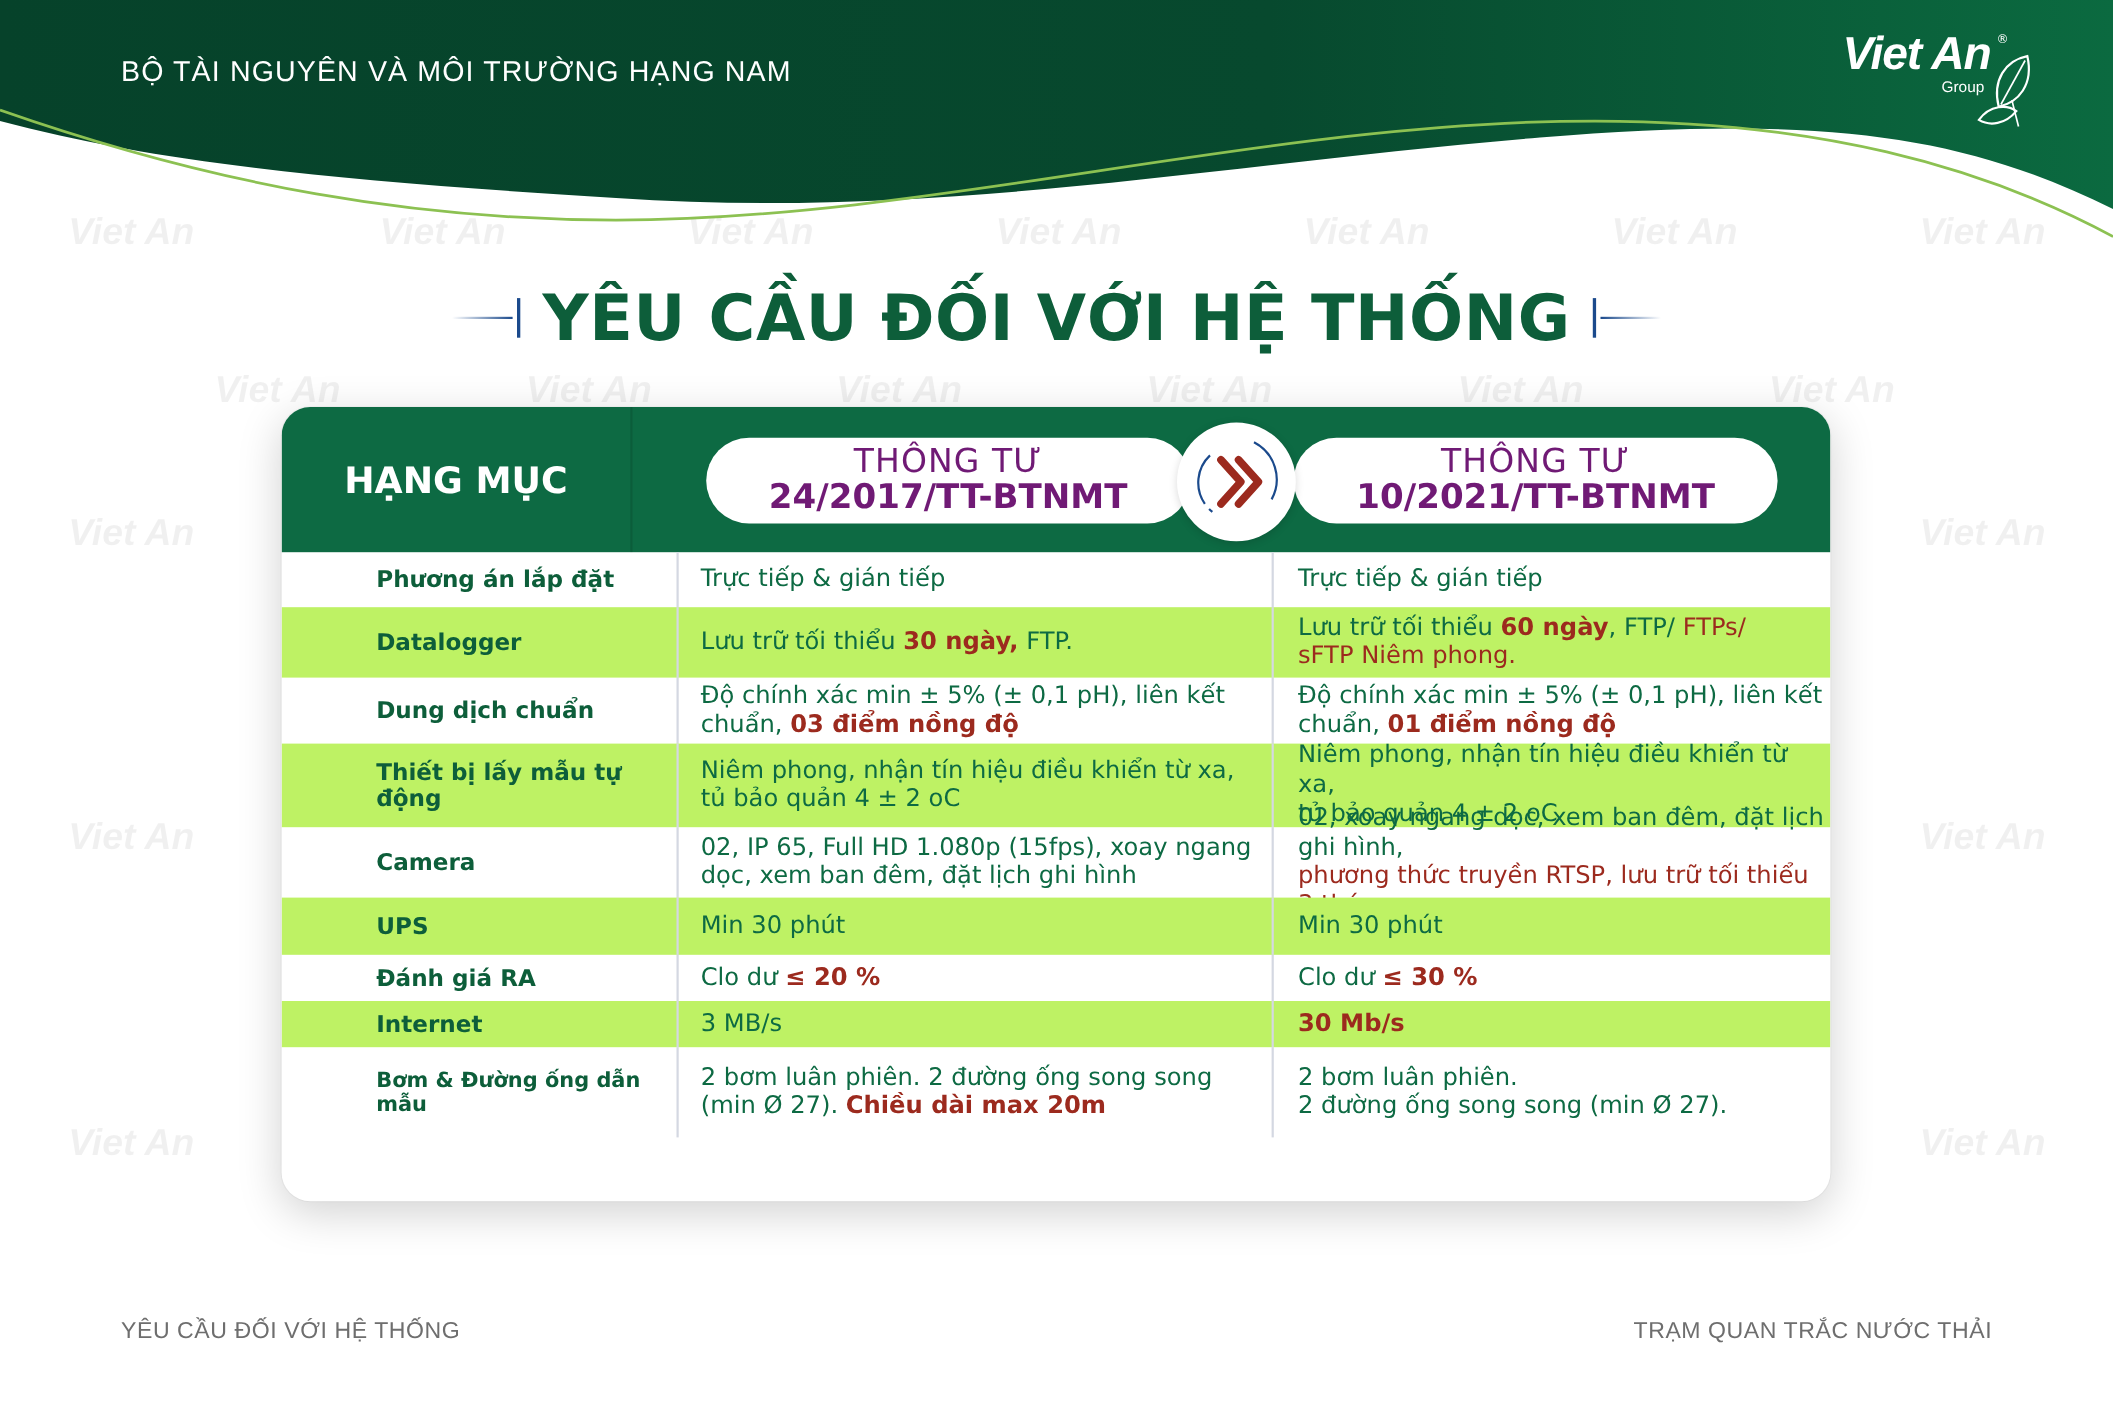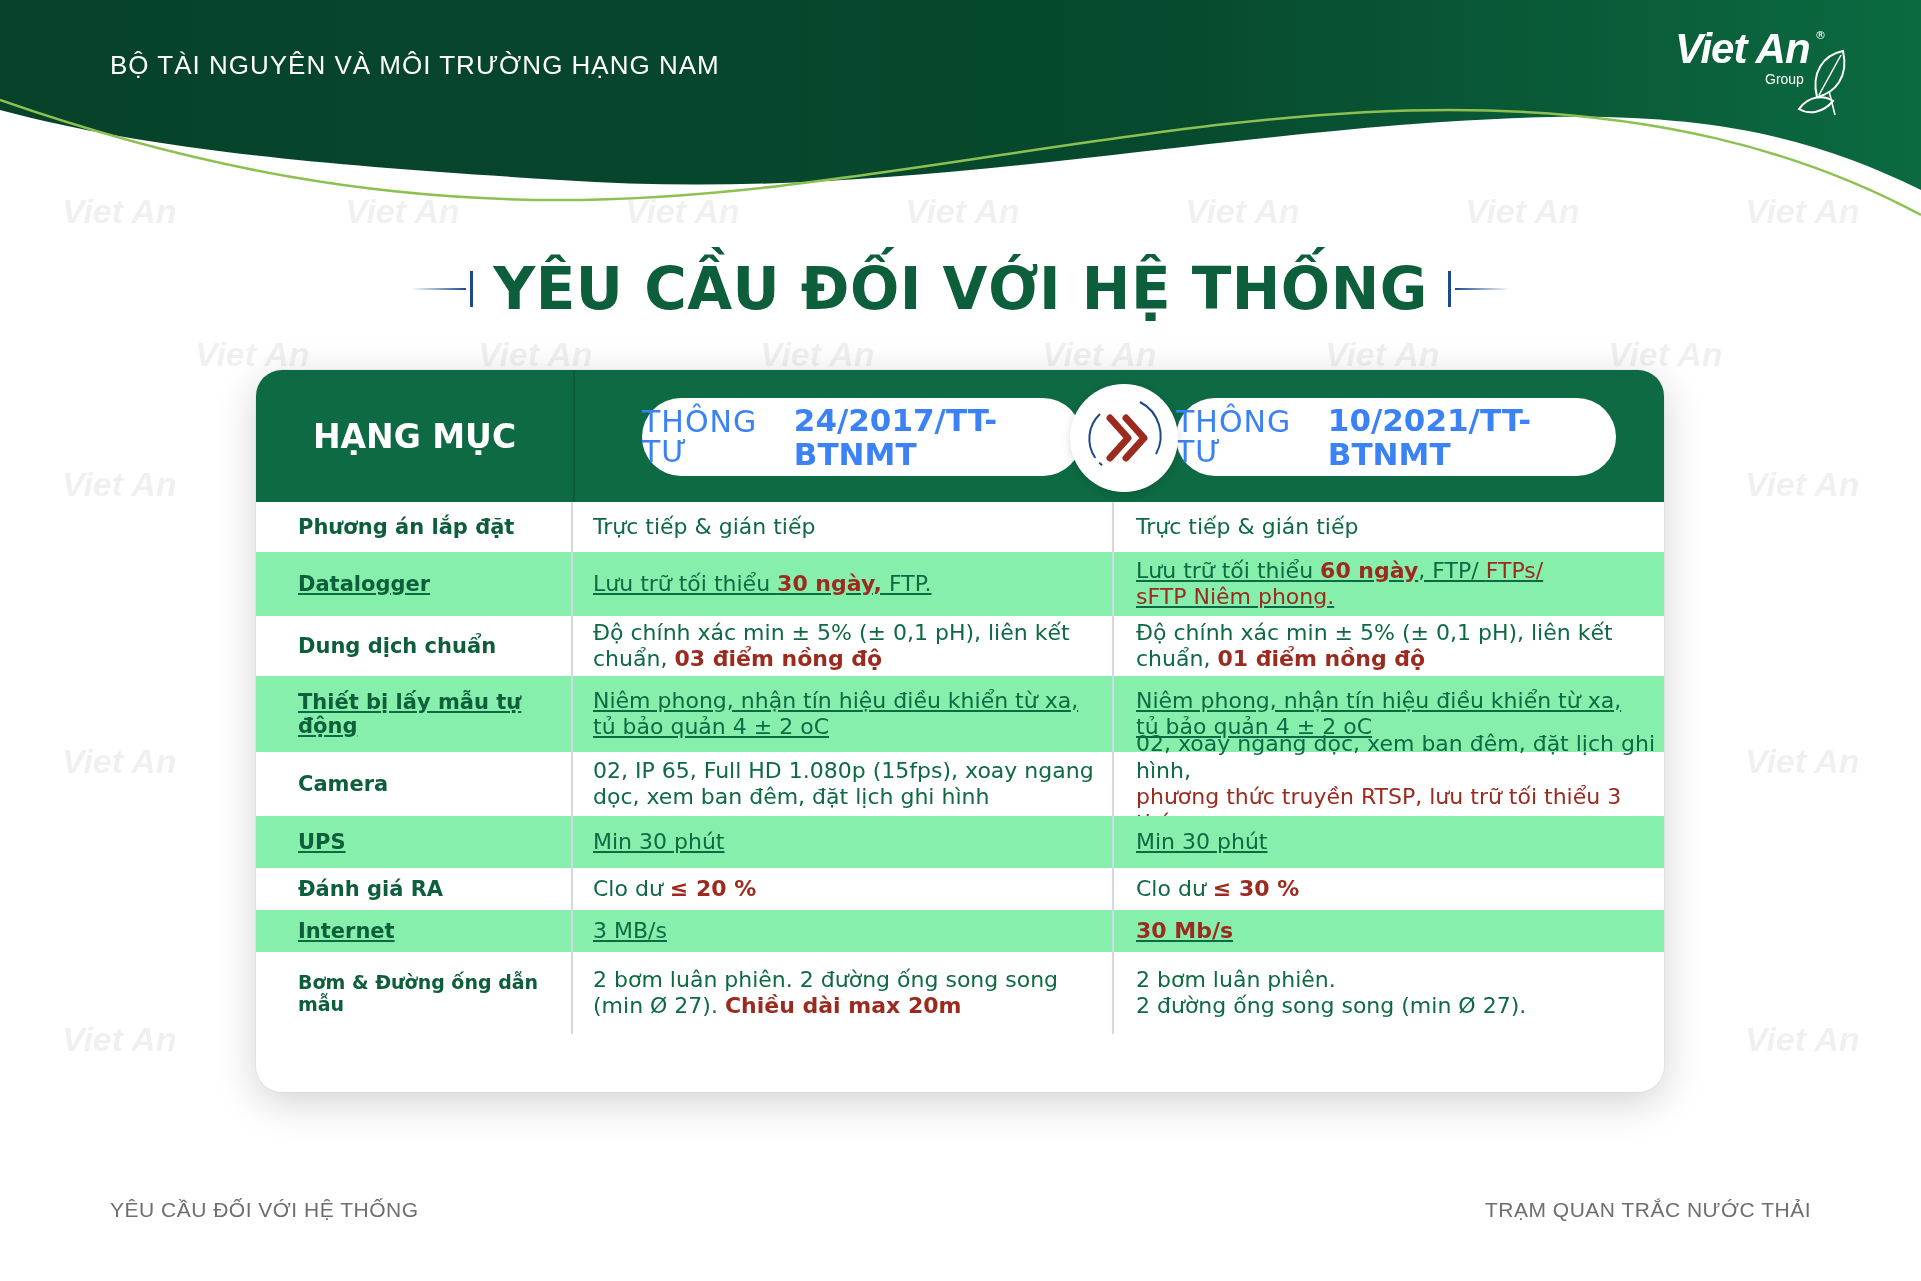--- a/index.html
+++ b/index.html
@@ -24,31 +24,31 @@
   .title-deco .line { width: 55px; height: 2px; background: linear-gradient(90deg, rgba(27,74,140,0), #1b4a8c); }
   .title-deco .bar { width: 3px; height: 36px; background: #1b4a8c; margin: 0 4px; }
   .title-deco.right .line { background: linear-gradient(90deg, #1b4a8c, rgba(27,74,140,0)); }
   .page-title { font-family: "DejaVu Sans", sans-serif; font-weight: bold; font-size: 58px; color: #0d5e3a; letter-spacing: 0.5px; }
 
   
   .card { position: absolute; left: 256px; top: 370px; width: 1408px; height: 722px; border-radius: 26px; background: #ffffff; box-shadow: 0 10px 40px rgba(0,0,0,0.18), 0 0 0 1px rgba(0,0,0,0.03); overflow: hidden; z-index: 2; }
   .card-head { position: absolute; left: 0; top: 0; width: 1408px; height: 132px; background: #0d6a43; }
   .head-divider { position: absolute; left: 317px; top: 0; width: 2px; height: 132px; background: rgba(0,0,0,0.12); }
   .head-label { position: absolute; left: 0; top: 0; width: 317px; height: 132px; display: flex; align-items: center; justify-content: center; color: #ffffff; font-weight: bold; font-size: 33px; }
-  .pill { position: absolute; top: 28px; height: 78px; background: #ffffff; border-radius: 40px; display: flex; flex-direction: row; align-items: center; justify-content: center; color: #3b82f6; }
+  .pill { position: absolute; top: 28px; height: 78px; background: #ffffff; border-radius: 40px; display: flex; flex-direction: column; align-items: center; justify-content: center; color: #701a75; }
   .pill.left { left: 386px; width: 440px; }
   .pill.right { left: 920px; width: 440px; }
   .pill .l1 { font-size: 30px; font-weight: normal; line-height: 1; letter-spacing: 1px; }
   .pill .l2 { font-size: 31px; font-weight: bold; line-height: 1.1; }
   .arrow-circle { position: absolute; left: 814px; top: 14px; width: 108px; height: 108px; border-radius: 50%; background: #ffffff; box-shadow: 0 2px 8px rgba(0,0,0,0.15); display: flex; align-items: center; justify-content: center; }
 
   .rows { position: absolute; left: 0; top: 132px; width: 1408px; }
   .row { position: relative; display: flex; width: 1408px; }
-  .row.alt { background: #86efac; text-decoration: underline; }
-  .row .c0 { width: 317px; padding-left: 42px; display: flex; align-items: center; font-weight: bold; font-size: 21px; color: #0d5e3a; border-right: 2px solid #d4d8e2; }
+  .row.alt { background: #bef264; }
+  .row .c0 { width: 317px; padding-left: 42px; display: flex; align-items: center; font-weight: bold; font-size: 21px; color: #0d5e3a; border-right: 2px solid #d4d8e2; margin-left: 44px; }
   .row .c1 { width: 541px; padding-left: 20px; display: flex; align-items: center; font-size: 22px; color: #0d6a43; line-height: 1.2; border-right: 2px solid #d4d8e2; }
   .row .c2 { flex: 1; padding-left: 22px; display: flex; align-items: center; font-size: 22px; color: #0d6a43; line-height: 1.2; }
   .hl { color: #9c2a1e; font-weight: bold; }
   .red { color: #9c2a1e; }
   .small { font-size: 20px; }
 
   .card-foot { position: absolute; left: 0; bottom: 0; width: 1408px; height: 62px; background: #0d6a43; display: flex; align-items: center; padding-left: 42px; color: #ffffff; font-weight: bold; font-size: 24px; }
   .check { position: absolute; left: 1200px; top: 10px; }
 
   .footer-left, .footer-right { position: absolute; top: 1198px; font-family: "Liberation Sans", sans-serif; font-size: 21px; color: #6e6e6e; letter-spacing: 0.5px; z-index: 2; }

